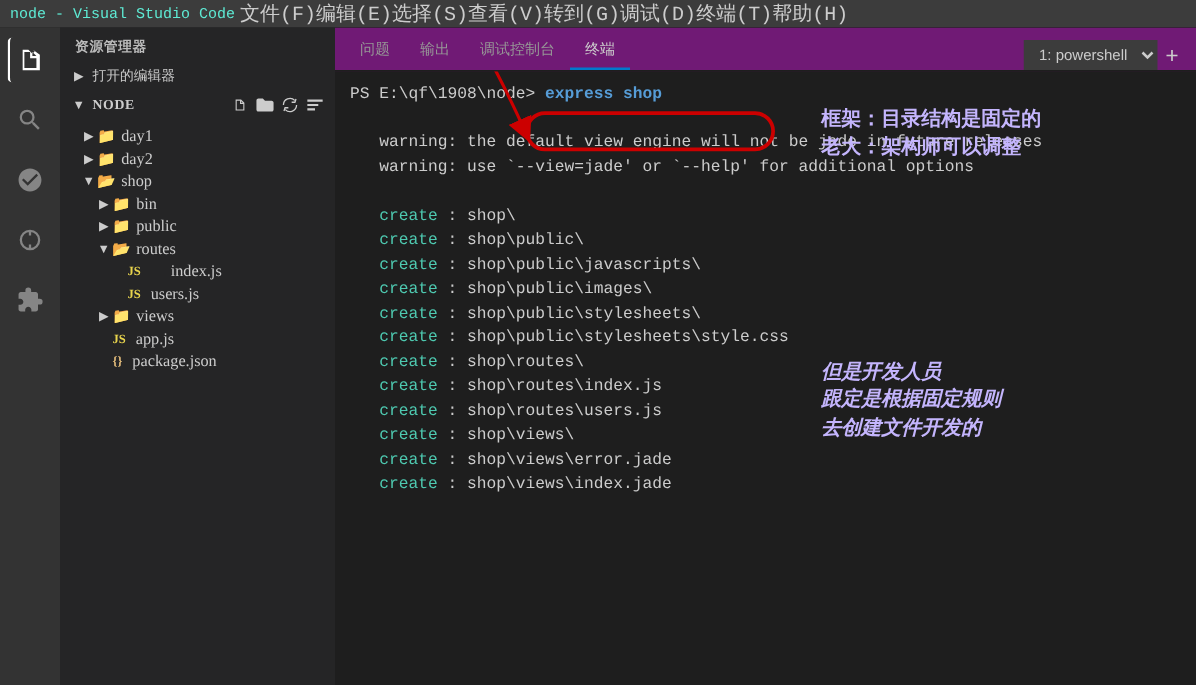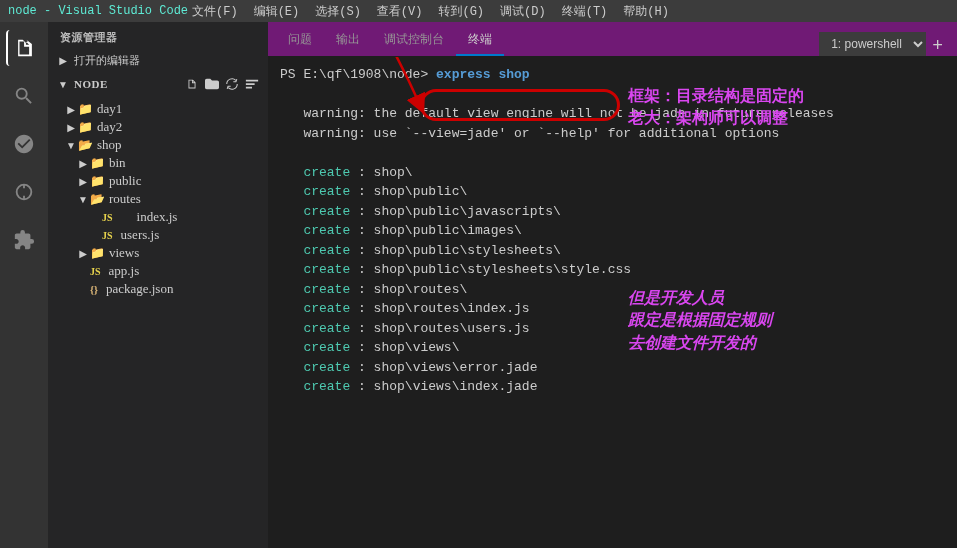--- a/index.html
+++ b/index.html
@@ -18,22 +18,21 @@
       background: #3c3c3c;
       height: 22px;
       display: flex;
       align-items: center;
       padding: 0 8px;
       font-size: 12px;
       color: #cccccc;
     }
     .titlebar-menu {
       display: flex;
-      gap: 16px;
-      font-size: 12px;
+      font-size: 16px;
     }
     .titlebar-menu span {
       cursor: pointer;
     }
 
     
     .app-body {
       display: flex;
       height: calc(548px - 22px);
     }
@@ -201,26 +200,27 @@
       white-space: pre;
       color: #cccccc;
     }
     .terminal-line .prompt {
       color: #cccccc;
     }
 
     
     .annotation-box {
       position: absolute;
-      color: #d946ef;
+      color: #c4b5fd;
       font-weight: bold;
       font-size: 16px;
       font-family: 'Microsoft YaHei', sans-serif;
       pointer-events: none;
       line-height: 1.4;
+      margin-left: 29px;
     }
 
     
     .terminal-area-wrapper {
       position: relative;
       flex: 1;
       display: flex;
       flex-direction: column;
       overflow: hidden;
     }

